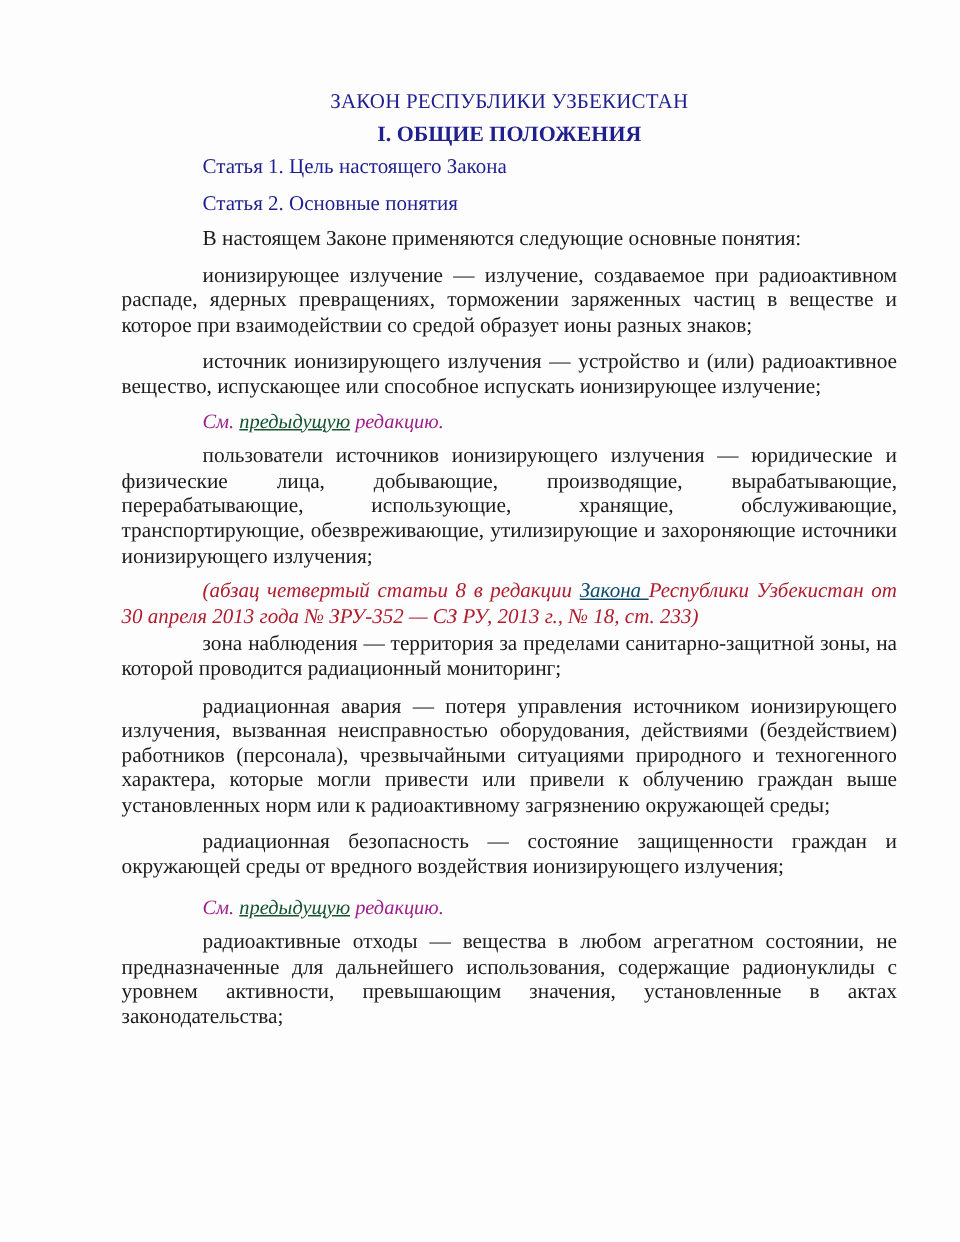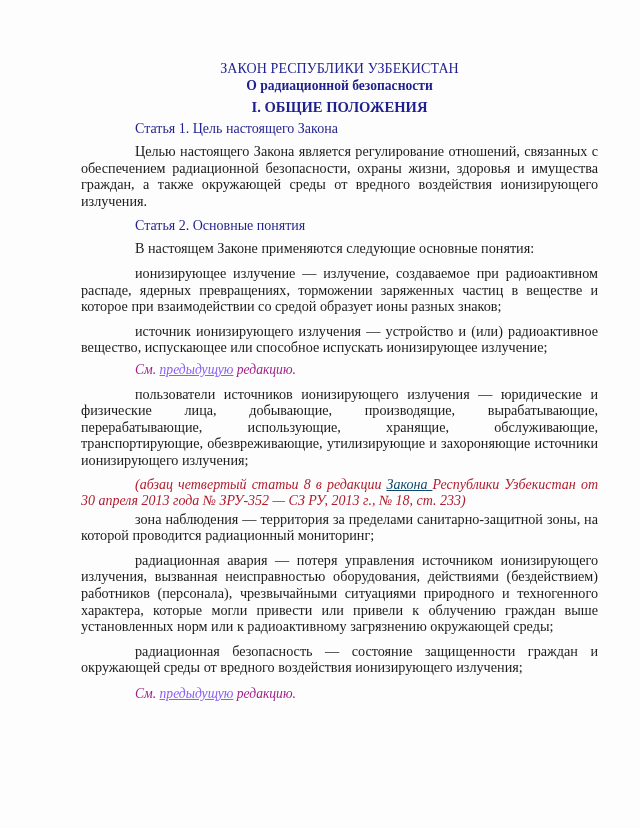--- a/index.html
+++ b/index.html
@@ -10,35 +10,33 @@
     font-size: 14.2px; line-height: 16.6px; color: #1a1a1a;
   }
   .center { text-align: center; }
   .law-title { color: #1f1f8f; font-size: 14px; line-height: 17px; letter-spacing: 0.1px; }
   .law-subtitle { color: #1f1f8f; font-weight: bold; font-size: 13.6px; line-height: 17px; }
   .section-title { color: #1f1f8f; font-weight: bold; font-size: 14.6px; line-height: 18px; margin-top: 4px; }
   .article-title { color: #1f1f8f; font-weight: normal; font-size: 14px; line-height: 17px; margin-top: 4px; text-indent: 54px; }
   .para { text-align: justify; text-indent: 54px; margin-top: 8px; }
   .para.first { margin-top: 6px; }
   .note { color: #a01e8c; font-style: italic; font-size: 13.6px; text-indent: 54px; margin-top: 6px; }
-  .note a { color: #8b5cf6; text-decoration: underline; }
+  .note a { color: #14532d; text-decoration: underline; }
   .amend { color: #b01c2e; font-style: italic; font-size: 14px; text-align: justify; text-indent: 54px; margin-top: 8px; }
   .amend a { color: #0c4a6e; text-decoration: underline; }
   .tight { margin-top: 1px; }
 </style>
 </head>
 <body>
 
 <div class="page">
   <div class="center law-title">ЗАКОН РЕСПУБЛИКИ УЗБЕКИСТАН</div>
-  <div class="center law-subtitle">О радиационной безопасности</div>
   <div class="center section-title">I. ОБЩИЕ ПОЛОЖЕНИЯ</div>
 
   <div class="article-title">Статья 1. Цель настоящего Закона</div>
-  <p class="para first" style="margin-bottom:0">Целью настоящего Закона является регулирование отношений, связанных с обеспечением радиационной безопасности, охраны жизни, здоровья и имущества граждан, а также окружающей среды от вредного воздействия ионизирующего излучения.</p>
 
   <div class="article-title" style="margin-top:8px">Статья 2. Основные понятия</div>
   <p class="para first" style="margin-bottom:0">В настоящем Законе применяются следующие основные понятия:</p>
   <p class="para" style="margin-bottom:0">ионизирующее излучение — излучение, создаваемое при радиоактивном распаде, ядерных превращениях, торможении заряженных частиц в веществе и которое при взаимодействии со средой образует ионы разных знаков;</p>
   <p class="para" style="margin-bottom:0">источник ионизирующего излучения — устройство и (или) радиоактивное вещество, испускающее или способное испускать ионизирующее излучение;</p>
 
   <div class="note">
     <span>См. </span><a href="#">предыдущую</a><span> редакцию.</span>
   </div>
 
@@ -49,13 +47,14 @@
   </div>
 
   <p class="para tight" style="margin-bottom:0">зона наблюдения — территория за пределами санитарно-защитной зоны, на которой проводится радиационный мониторинг;</p>
   <p class="para" style="margin-bottom:0">радиационная авария — потеря управления источником ионизирующего излучения, вызванная неисправностью оборудования, действиями (бездействием) работников (персонала), чрезвычайными ситуациями природного и техногенного характера, которые могли привести или привели к облучению граждан выше установленных норм или к радиоактивному загрязнению окружающей среды;</p>
   <p class="para" style="margin-bottom:10px">радиационная безопасность — состояние защищенности граждан и окружающей среды от вредного воздействия ионизирующего излучения;</p>
 
   <div class="note">
     <span>См. </span><a href="#">предыдущую</a><span> редакцию.</span>
   </div>
 
+  <p class="para" style="margin-bottom:0;margin-top:7px">радиоактивные отходы — вещества в любом агрегатном состоянии, не предназначенные для дальнейшего использования, содержащие радионуклиды с уровнем активности, превышающим значения, установленные в актах законодательства;</p>
 </div>
 
 </body></html>

